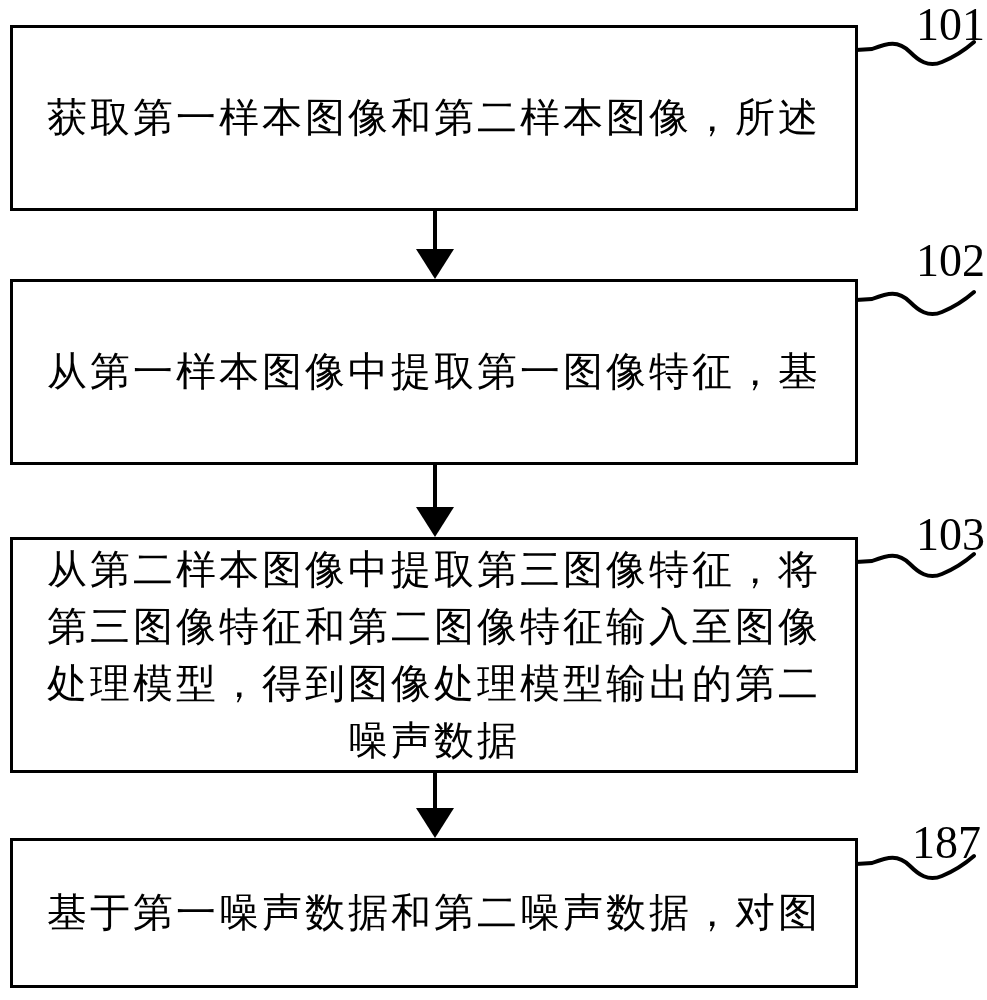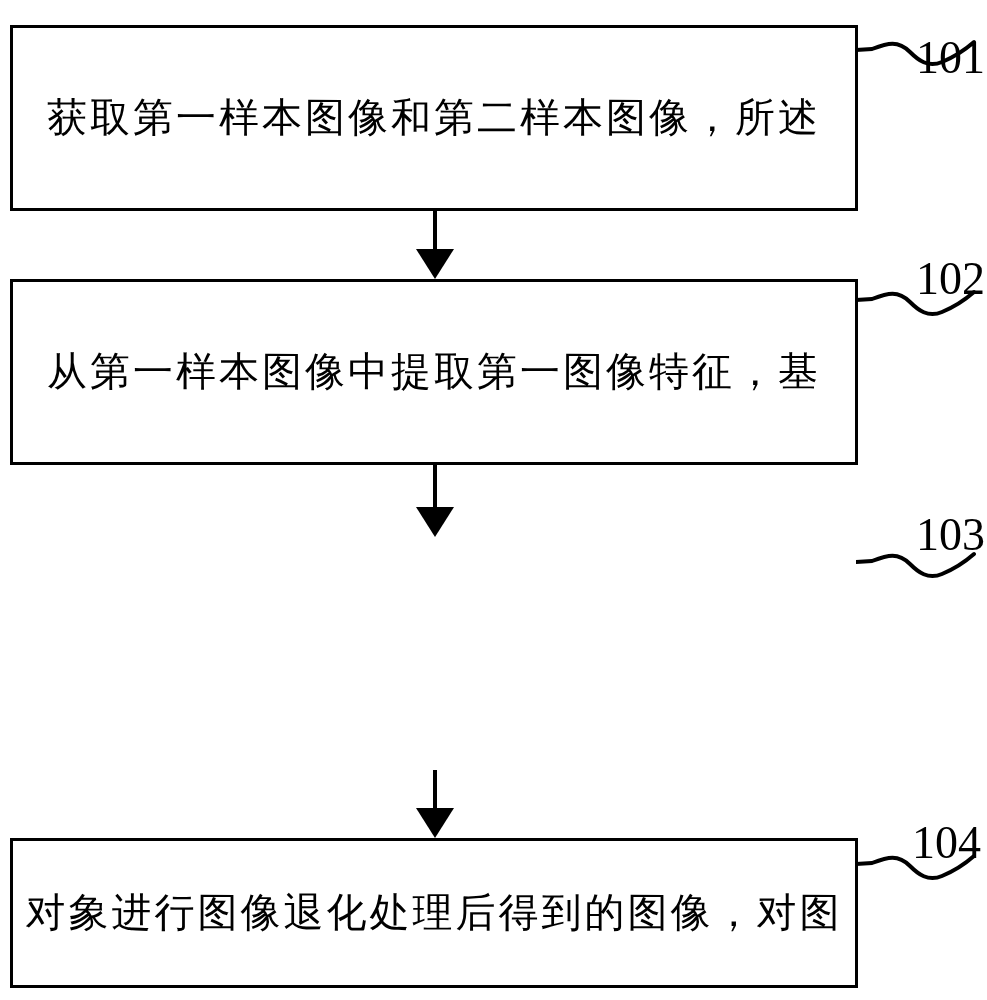--- a/index.html
+++ b/index.html
@@ -68,51 +68,57 @@
 <body>
 
 <div id="canvas">
 
   <div class="step-box box-101" style="top:25px; height:180px;">
     <span class="step-line">获取第一样本图像和第二样本图像，所述</span>
   </div>
   <svg class="squiggle" style="left:856px; top:36px;" viewBox="0 0 120 44">
     <path d="M 0 14 L 16 13 C 32 7 42 4 54 16 C 62 24 72 32 86 26 C 98 21 110 13 118 6" fill="none" stroke="#000000" stroke-width="4" stroke-linecap="round"></path>
   </svg>
-  <div class="step-label" style="left:916px; top:2px;margin-top:33px;">101</div>
+  <div class="step-label" style="left:916px; top:2px;">101</div>
 
   <div>
     <div class="arrow-stem" style="left:433px; top:208px; height:44px;"></div>
     <div class="arrow-head" style="left:416px; top:249px;"></div>
   </div>
 
   <div class="step-box box-102" style="top:279px; height:180px;">
     <span class="step-line">从第一样本图像中提取第一图像特征，基</span>
   </div>
   <svg class="squiggle" style="left:856px; top:286px;" viewBox="0 0 120 44">
     <path d="M 0 14 L 16 13 C 32 7 42 4 54 16 C 62 24 72 32 86 26 C 98 21 110 13 118 6" fill="none" stroke="#000000" stroke-width="4" stroke-linecap="round"></path>
   </svg>
-  <div class="step-label" style="left:916px; top:256px;">102</div>
+  <div class="step-label" style="left:916px; top:238px;">102</div>
 
   <div>
     <div class="arrow-stem" style="left:433px; top:462px; height:46px;"></div>
     <div class="arrow-head" style="left:416px; top:507px;"></div>
   </div>
 
+  <div class="step-box box-103" style="top:537px; height:230px;">
+    <span class="step-line">从第二样本图像中提取第三图像特征，将</span>
+    <span class="step-line">第三图像特征和第二图像特征输入至图像</span>
+    <span class="step-line">处理模型，得到图像处理模型输出的第二</span>
+    <span class="step-line">噪声数据</span>
+  </div>
   <svg class="squiggle" style="left:856px; top:548px;" viewBox="0 0 120 44">
     <path d="M 0 14 L 16 13 C 32 7 42 4 54 16 C 62 24 72 32 86 26 C 98 21 110 13 118 6" fill="none" stroke="#000000" stroke-width="4" stroke-linecap="round"></path>
   </svg>
   <div class="step-label" style="left:916px; top:512px;">103</div>
 
   <div>
     <div class="arrow-stem" style="left:433px; top:770px; height:39px;"></div>
     <div class="arrow-head" style="left:416px; top:808px;"></div>
   </div>
 
   <div class="step-box box-104" style="top:838px; height:144px;">
-    <span class="step-line">对象进行图像退化处理后得到的图像，对图</span>
+    <span class="step-line">基于第一噪声数据和第二噪声数据，对图</span>
   </div>
   <svg class="squiggle" style="left:856px; top:850px;" viewBox="0 0 120 44">
     <path d="M 0 14 L 16 13 C 32 7 42 4 54 16 C 62 24 72 32 86 26 C 98 21 110 13 118 6" fill="none" stroke="#000000" stroke-width="4" stroke-linecap="round"></path>
   </svg>
-  <div class="step-label" style="left:912px; top:820px;">104</div>
+  <div class="step-label" style="left:912px; top:820px;">187</div>
 
 </div>
 
 </body></html>

